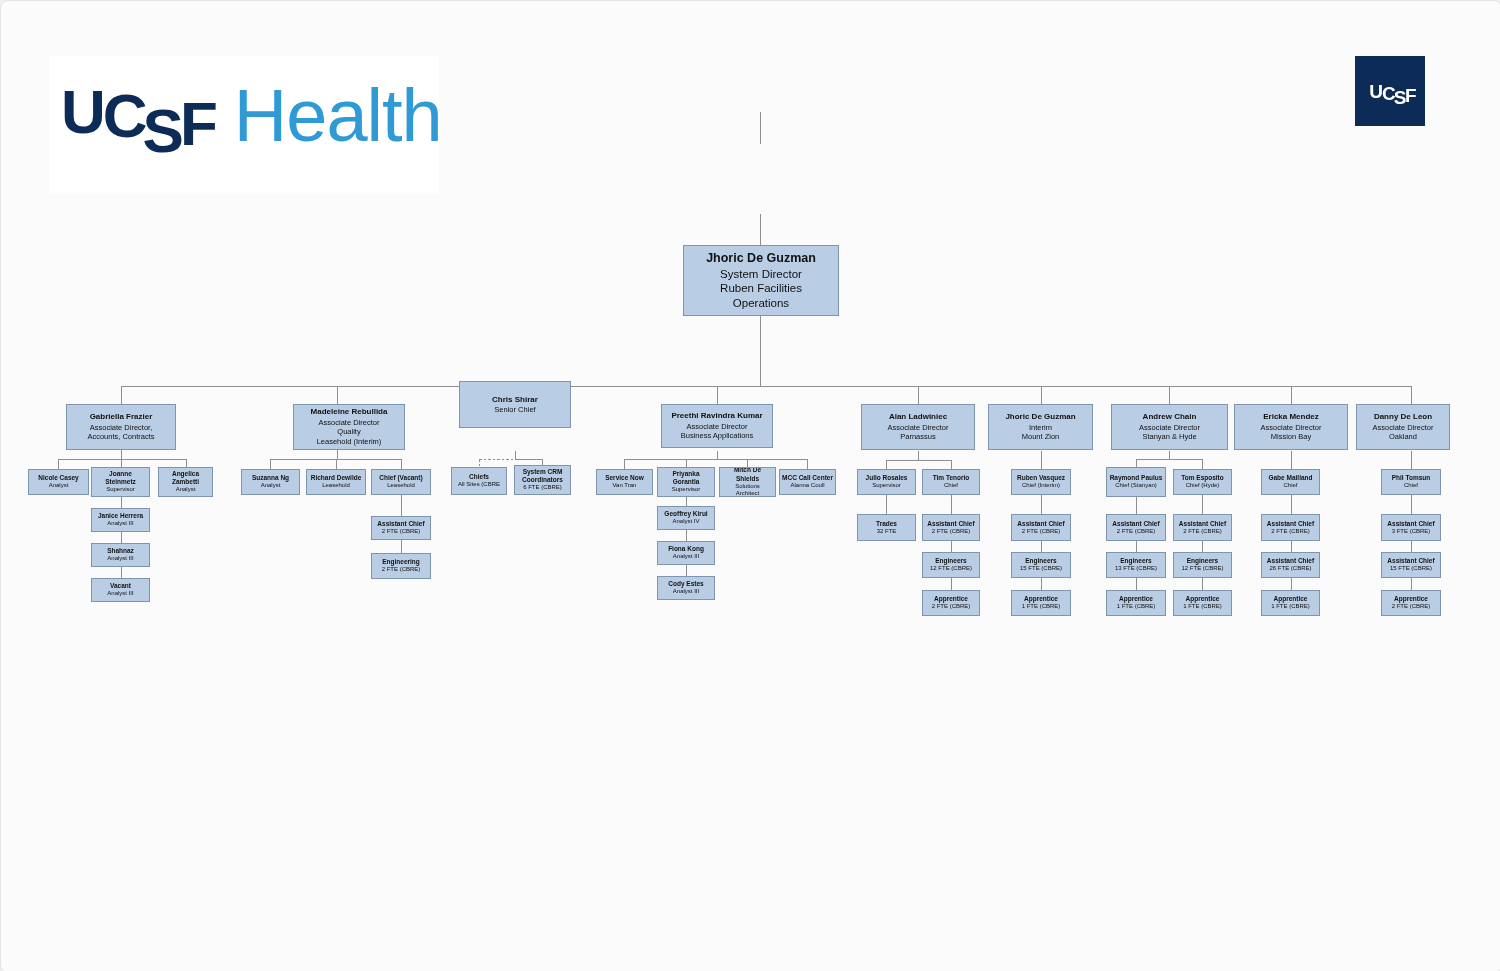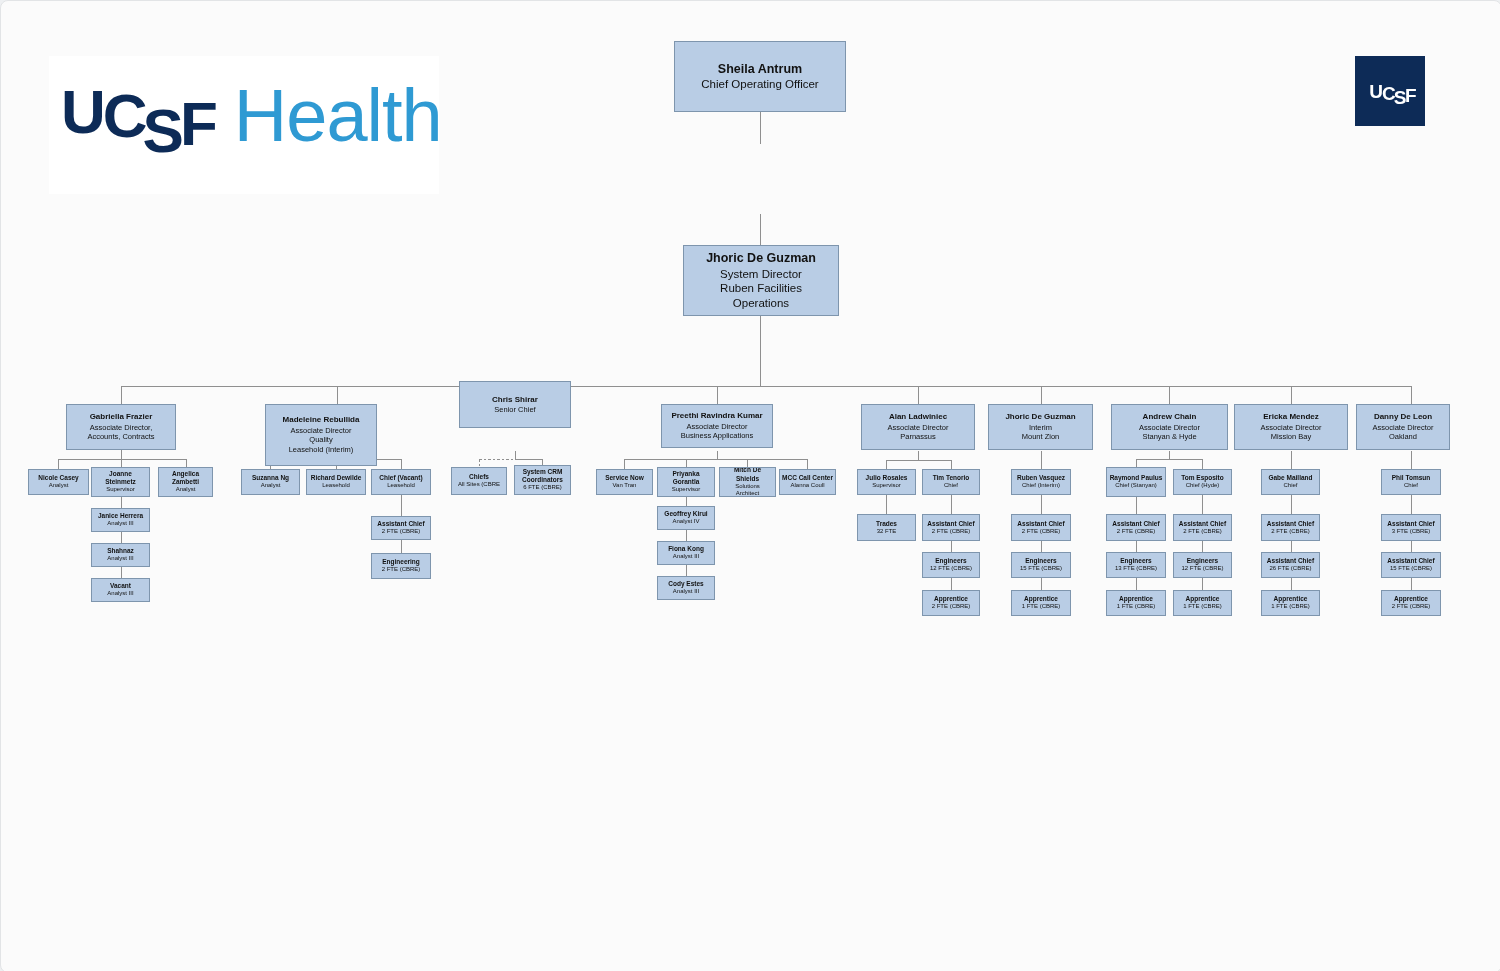--- a/index.html
+++ b/index.html
@@ -81,37 +81,33 @@
       M950 494 V513 M950 540 V551 M950 577 V589
       M1040 450 V468 M1040 494 V513 M1040 540 V551 M1040 577 V589
       M1168 450 V458 M1135 458 H1201 M1135 458 V466 M1201 458 V468
       M1135 496 V513 M1135 540 V551 M1135 577 V589
       M1201 494 V513 M1201 540 V551 M1201 577 V589
       M1290 450 V468 M1290 494 V513 M1290 540 V551 M1290 577 V589
       M1410 450 V468 M1410 494 V513 M1410 540 V551 M1410 577 V589"></path>
     <path fill="none" stroke="#8f8f8f" stroke-width="1" stroke-dasharray="2.5 2" shape-rendering="crispEdges" d="M478 458 H514 M478 458 V466"></path>
   </svg>
 
-  <div class="node lg" style="left:673px;top:40px;width:172px;height:71px">
-    <div class="nm">Sheila Antrum</div>
-    <div class="sb">Chief Operating Officer</div>
-  </div>
   <div class="node lg" style="left:682px;top:244px;width:156px;height:71px">
     <div class="nm">Jhoric De Guzman</div>
     <div class="sb">System Director
 Ruben Facilities
 Operations</div>
   </div>
 
   <div class="node md" style="left:65px;top:403px;width:110px;height:46px">
     <div class="nm">Gabriella Frazier</div>
     <div class="sb">Associate Director,
 Accounts, Contracts</div>
   </div>
-  <div class="node md" style="left:264px;top:403px;width:112px;height:62px">
+  <div class="node md" style="left:292px;top:403px;width:112px;height:46px">
     <div class="nm">Madeleine Rebullida</div>
     <div class="sb">Associate Director
 Quality
 Leasehold (Interim)</div>
   </div>
   <div class="node md" style="left:458px;top:380px;width:112px;height:47px">
     <div class="nm">Chris Shirar</div>
     <div class="sb">Senior Chief</div>
   </div>
   <div class="node md" style="left:660px;top:403px;width:112px;height:44px">

